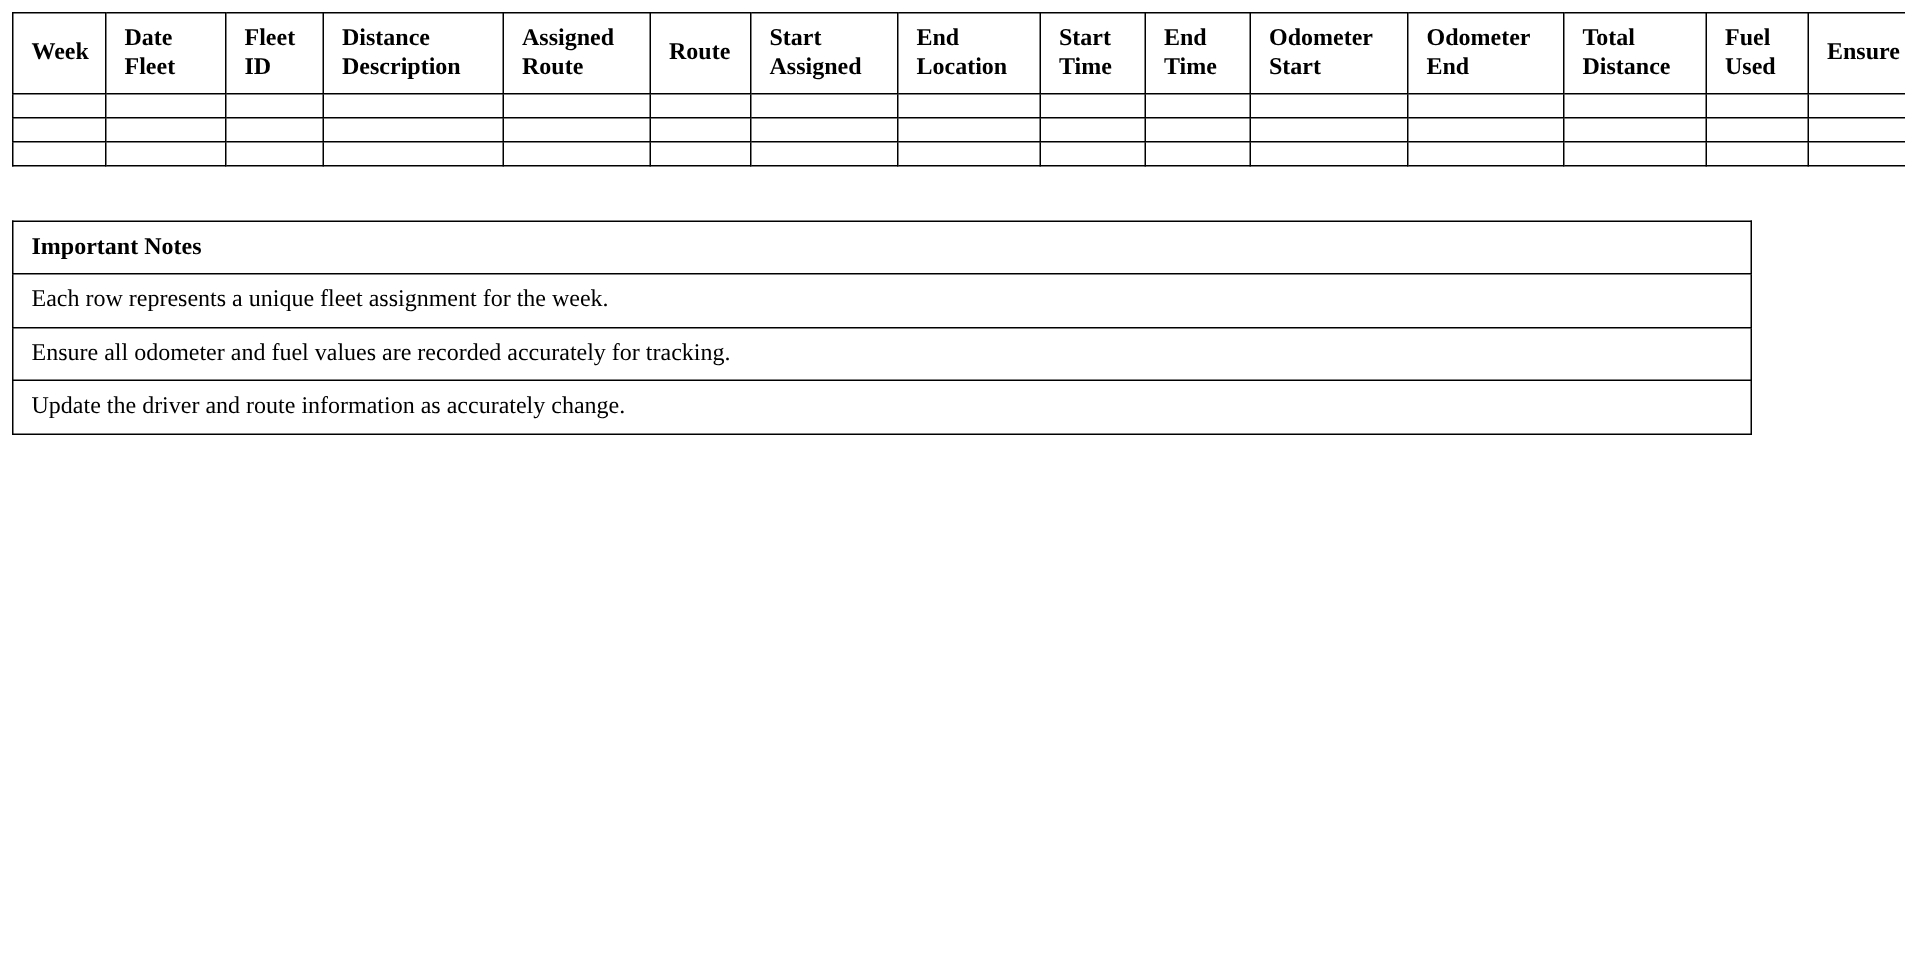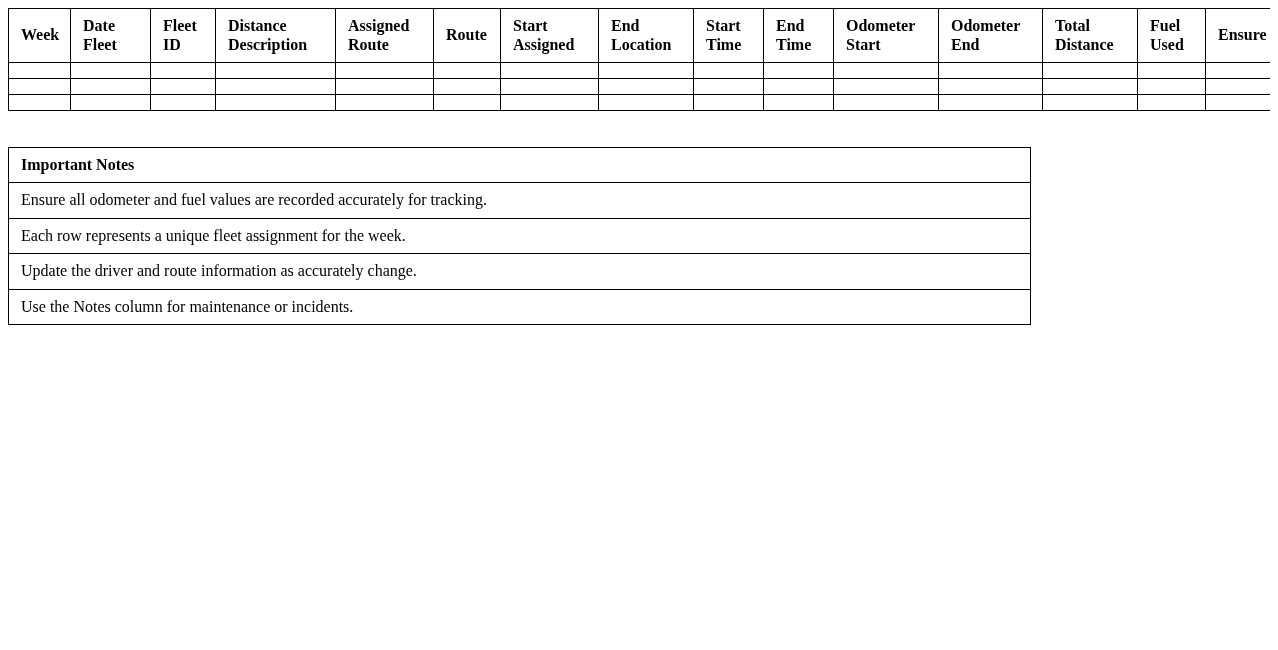--- a/index.html
+++ b/index.html
@@ -33,21 +33,21 @@
     height: 53px;
     line-height: 1.15;
     font-size: 16px;
   }
   .fleet-table td.empty-cell {
     height: 15px;
     padding: 0 2px;
   }
   
   .notes-table {
-    width: 1023px;
+    width: 1160px;
     margin-top: 36px;
     table-layout: fixed;
   }
   .notes-table td {
     border: 1px solid #000000;
     padding: 8px 12px;
     font-size: 16px;
     line-height: 1.15;
     text-align: left;
     vertical-align: middle;
@@ -150,25 +150,22 @@
     </tr>
   </tbody>
 </table>
 
 <table class="notes-table">
   <tbody>
     <tr>
       <td class="notes-title">Important Notes</td>
     </tr>
     <tr>
+      <td>Each row represents a unique fleet assignment for the week.</td>
+    </tr>
+    <tr>
       <td>Ensure all odometer and fuel values are recorded accurately for tracking.</td>
     </tr>
     <tr>
-      <td>Each row represents a unique fleet assignment for the week.</td>
-    </tr>
-    <tr>
       <td>Update the driver and route information as accurately change.</td>
-    </tr>
-    <tr>
-      <td>Use the Notes column for maintenance or incidents.</td>
     </tr>
   </tbody>
 </table>
 
 </body></html>

